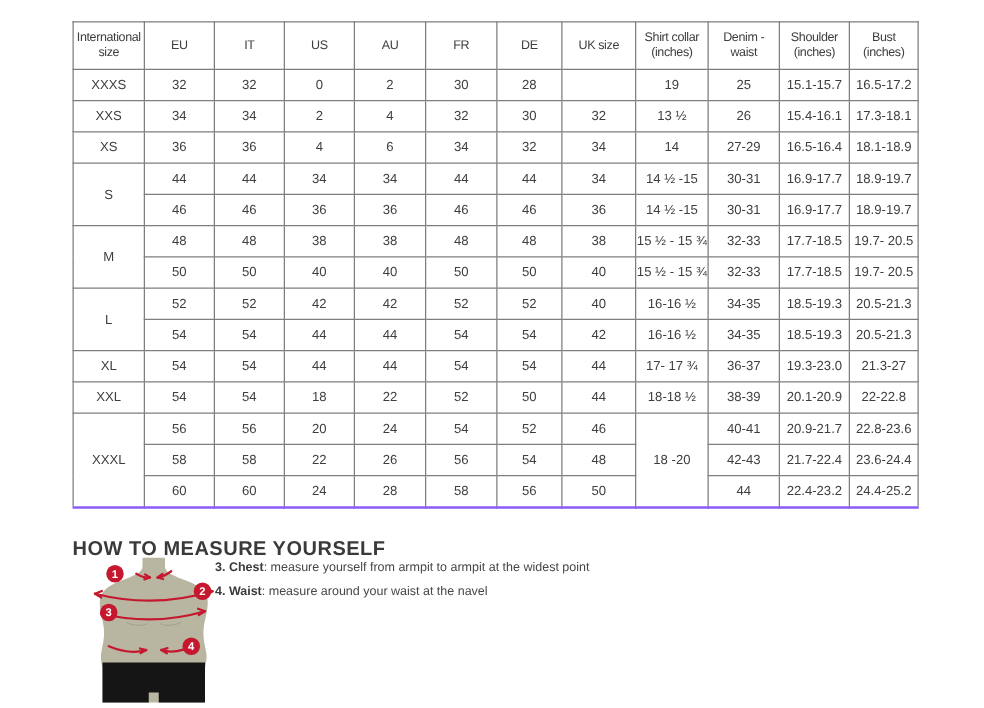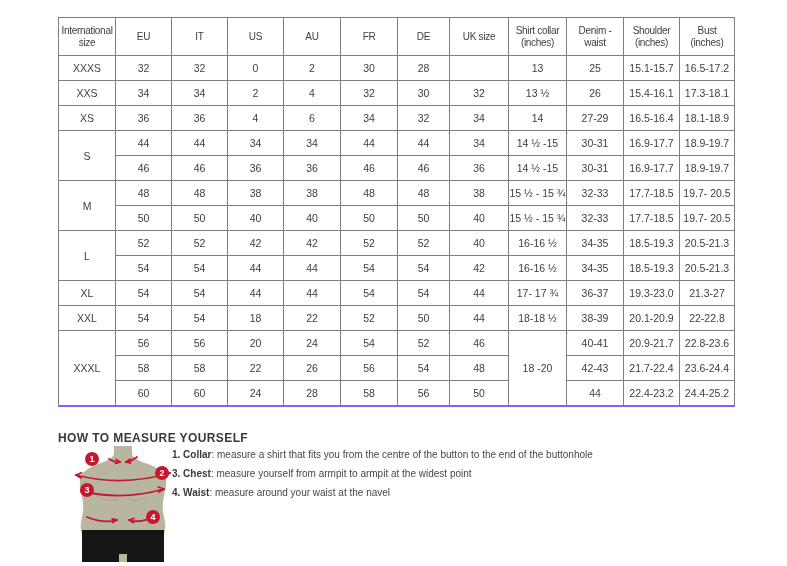--- a/index.html
+++ b/index.html
@@ -21,21 +21,21 @@
     padding:0;font-weight:normal;
     overflow:hidden;
   }
   .size-table thead th{
     height:37px;font-size:10px;letter-spacing:-0.3px;line-height:12px;
   }
   .size-table tbody tr{height:25px;}
   
   .measure-title{
     position:absolute;left:58px;top:431px;
-    font-size:12px;font-weight:bold;letter-spacing:0.4px;color:#3a3a3a;
+    font-size:16px;font-weight:bold;letter-spacing:0.4px;color:#3a3a3a;
   }
   .figure-wrap{position:absolute;left:68px;top:446px;width:110px;height:118px;}
   .steps{position:absolute;left:172px;top:449px;font-size:10px;color:#474747;}
   .step{margin-bottom:8px;line-height:11px;white-space:nowrap;}
   .step .lbl{font-weight:bold;color:#3a3a3a;}
 </style>
 </head>
 <body>
 
 <table class="size-table">
@@ -72,21 +72,21 @@
   <tbody>
     <tr>
       <td>XXXS</td>
       <td>32</td>
       <td>32</td>
       <td>0</td>
       <td>2</td>
       <td>30</td>
       <td>28</td>
       <td></td>
-      <td>13</td>
+      <td>19</td>
       <td>25</td>
       <td>15.1-15.7</td>
       <td>16.5-17.2</td>
     </tr>
     <tr>
       <td>XXS</td>
       <td>34</td>
       <td>34</td>
       <td>2</td>
       <td>4</td>
@@ -312,22 +312,19 @@
       <text x="19" y="47.2" text-anchor="middle" font-size="9" font-weight="bold" fill="#ffffff" font-family="Liberation Sans, sans-serif">3</text>
     </g>
     <g>
       <circle cx="85" cy="71" r="7" fill="#c5182f"></circle>
       <text x="85" y="74.2" text-anchor="middle" font-size="9" font-weight="bold" fill="#ffffff" font-family="Liberation Sans, sans-serif">4</text>
     </g>
   </svg>
 </div>
 
 <div class="steps">
-  <div class="step">
-    <span class="lbl">1. Collar</span><span>: measure a shirt that fits you from the centre of the button to the end of the buttonhole</span>
-  </div>
   <div class="step">
     <span class="lbl">3. Chest</span><span>: measure yourself from armpit to armpit at the widest point</span>
   </div>
   <div class="step">
     <span class="lbl">4. Waist</span><span>: measure around your waist at the navel</span>
   </div>
 </div>
 
 </body></html>

